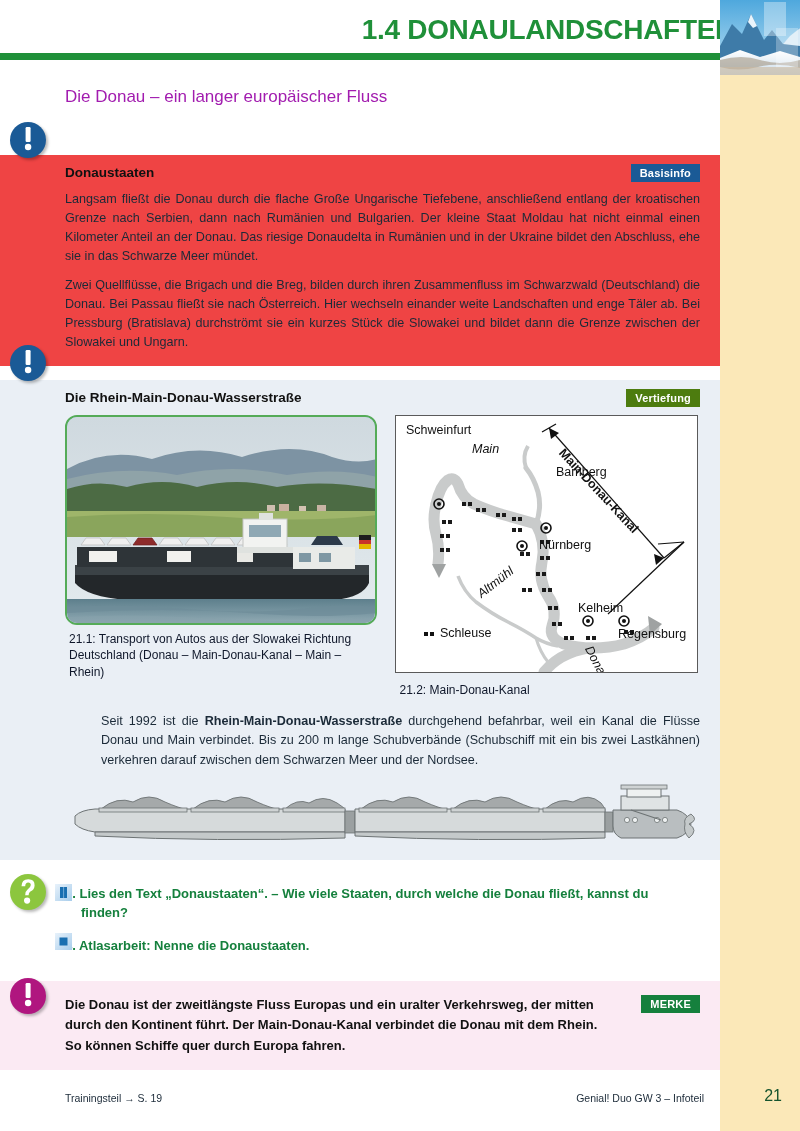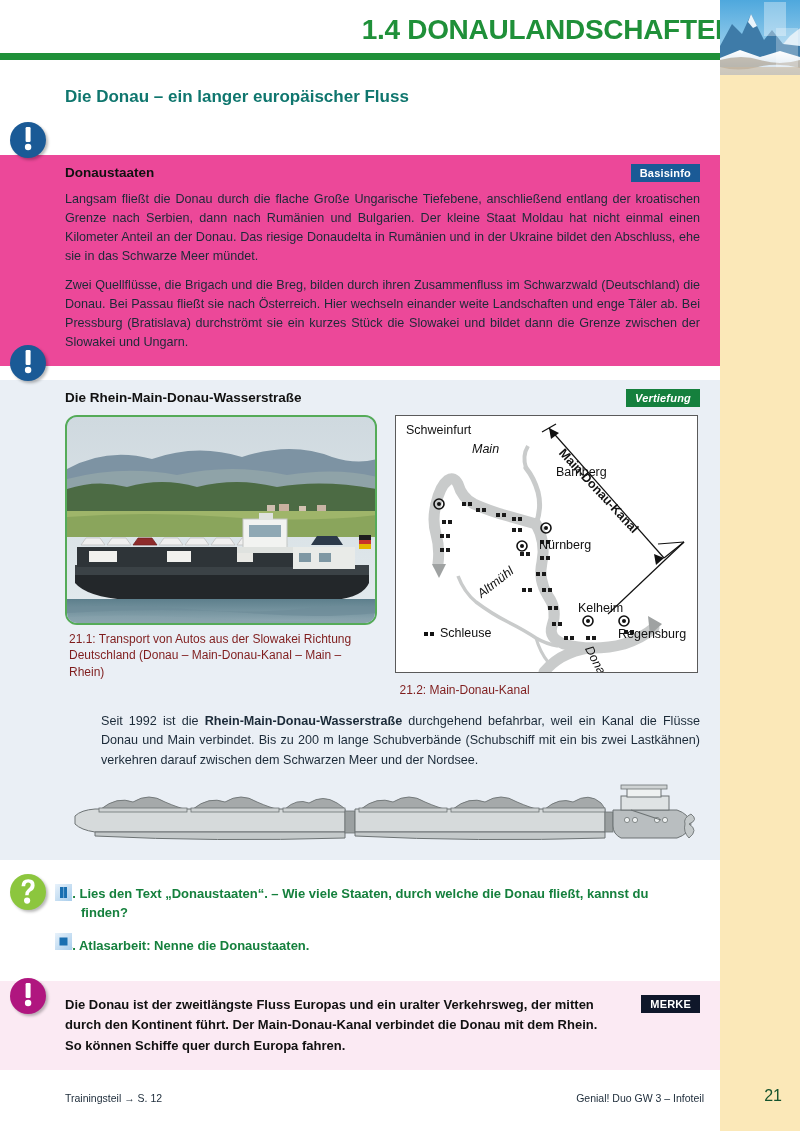--- a/index.html
+++ b/index.html
@@ -57,32 +57,32 @@
 
   
   .content {
     position: absolute;
     left: 0; top: 75px;
     width: 720px;
   }
 
   .section-title {
     font-size: 17px;
-    font-weight: bold;
-    color: #0f766e;
+    font-weight: normal;
+    color: #a21caf;
     margin: 12px 0 0 65px;
   }
 
   
   .block {
     position: relative;
     margin-top: 14px;
     padding: 10px 20px 14px 65px;
   }
-  .block.cream { background: #ec4899; margin-top: 48px; }
+  .block.cream { background: #ef4444; margin-top: 48px; }
   .block.bluegray { background: #eaeff5; padding-bottom: 10px; }
   .block.pinkish { background: #fbeaf3; padding: 14px 20px 14px 65px; }
 
   .block-head {
     font-size: 13.5px;
     font-weight: bold;
     color: #111;
     margin-bottom: 10px;
   }
 
@@ -90,22 +90,22 @@
     position: absolute;
     right: 20px;
     top: 9px;
     font-size: 11px;
     font-weight: bold;
     color: #ffffff;
     padding: 3px 9px 3px 9px;
     letter-spacing: 0.2px;
   }
   .badge.basisinfo { background: #1a5a96; text-align: right; }
-  .badge.vertiefung { background: #15803d; font-style: italic; }
-  .badge.merke { background: #0f172a; right: 20px; top: 14px; }
+  .badge.vertiefung { background: #4d7c0f; }
+  .badge.merke { background: #15803d; right: 20px; top: 14px; }
 
   p.body {
     font-size: 12.6px;
     line-height: 1.52;
     color: #1b2a38;
     margin-bottom: 9px;
     text-align: justify;
   }
   p.body:last-child { margin-bottom: 0; }
 
@@ -123,21 +123,21 @@
     border: 2px solid #55ab58;
     border-radius: 12px;
     overflow: hidden;
     background: #9ec7e8;
   }
   .photo-frame svg { display: block; }
 
   .caption {
     font-size: 12px;
     line-height: 1.35;
-    color: #7f1d1d;
+    color: #0f172a;
     margin-top: 6px;
     padding: 0 4px;
   }
   .caption.center { text-align: left; padding-top: 3px; }
 
   .map-frame {
     width: 303px; height: 258px;
     border: 1px solid #5a5a5a;
     background: #a16207;
     overflow: hidden;
@@ -558,16 +558,16 @@
         <stop offset="0%" stop-color="#e8f2fb"></stop>
         <stop offset="100%" stop-color="#a8cdeb"></stop>
       </linearGradient>
     </defs>
     <rect x="0" y="0" width="17" height="17" fill="url(#mg2)"></rect>
     <rect x="4.5" y="4.5" width="8" height="8" fill="#1a6fb0"></rect>
   </svg>
 </div>
 
 <div class="footer">
-  <div class="footer-left">Trainingsteil → S. 12</div>
+  <div class="footer-left">Trainingsteil → S. 19</div>
   <div class="footer-center">Genial! Duo GW 3 – Infoteil</div>
   <div class="footer-page">21</div>
 </div>
 
 </body></html>

